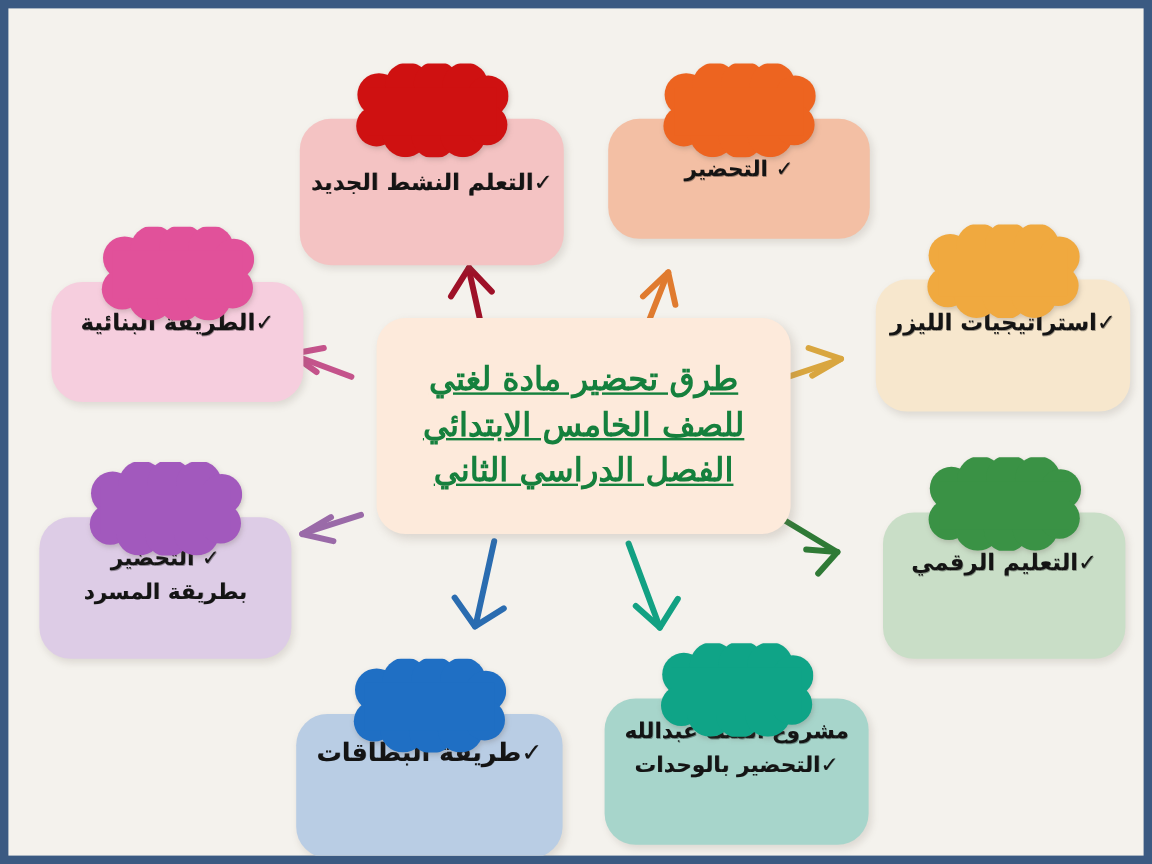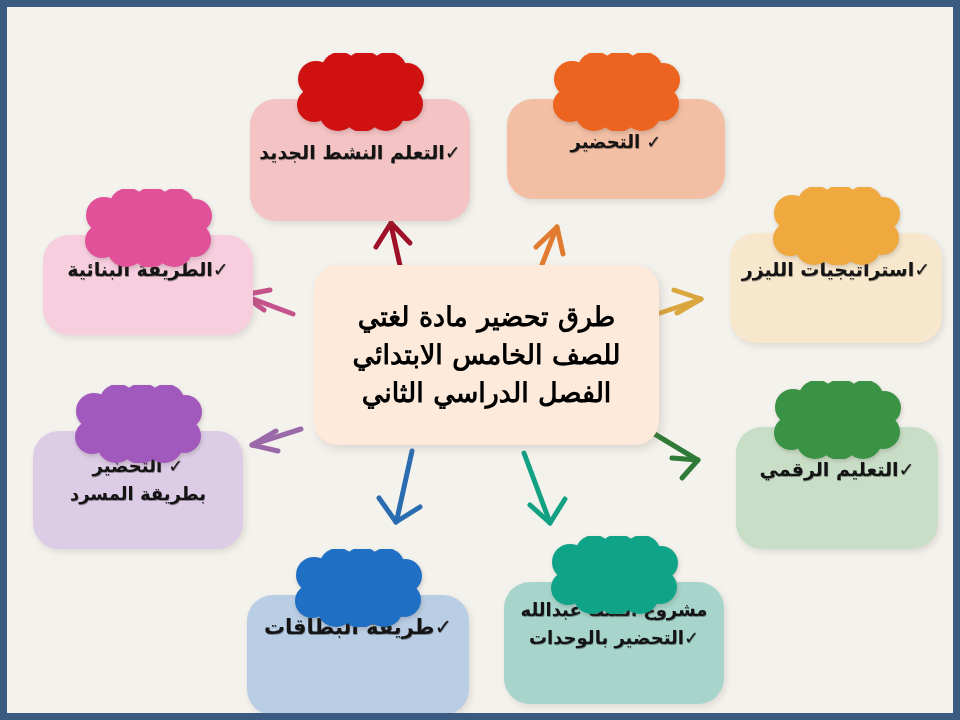--- a/index.html
+++ b/index.html
@@ -128,21 +128,21 @@
     </g>
 
     <g>
       <path d="M531,446 L556,513" stroke="#12a183" stroke-width="5" fill="none" stroke-linecap="round"></path>
       <path d="M557,516 L537,498" stroke="#12a183" stroke-width="5" fill="none" stroke-linecap="round"></path>
       <path d="M557,516 L572,492" stroke="#12a183" stroke-width="5" fill="none" stroke-linecap="round"></path>
     </g>
   </svg>
 
   <div id="center" style="background: rgb(253, 234, 219);">
-    <div class="ctext" style="color: #000000;">
+    <div class="ctext" style="color: #15803d; text-decoration: underline;">
       <span class="ln">طرق تحضير مادة لغتي</span>
       <span class="ln">للصف الخامس الابتدائي</span>
       <span class="ln">الفصل الدراسي الثاني</span>
     </div>
   </div>
 
   <div class="node" id="n-active-learning" style="left: 243px; top: 92px; width: 220px; height: 122px; background: rgb(244, 195, 195);">
     <div class="badge">
       <svg viewBox="0 0 128 78">
           <g fill="#cf1111">

